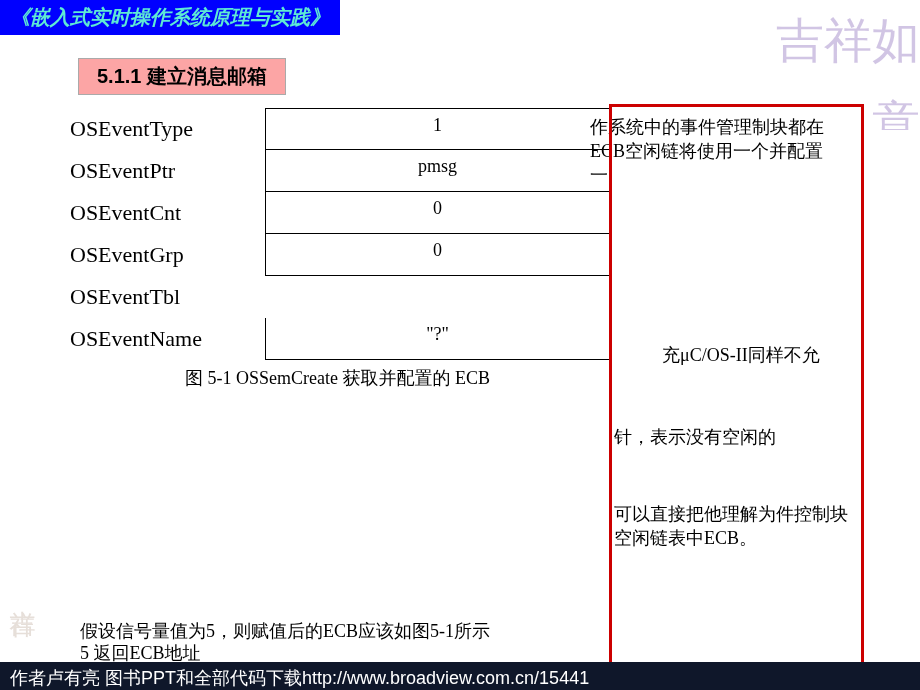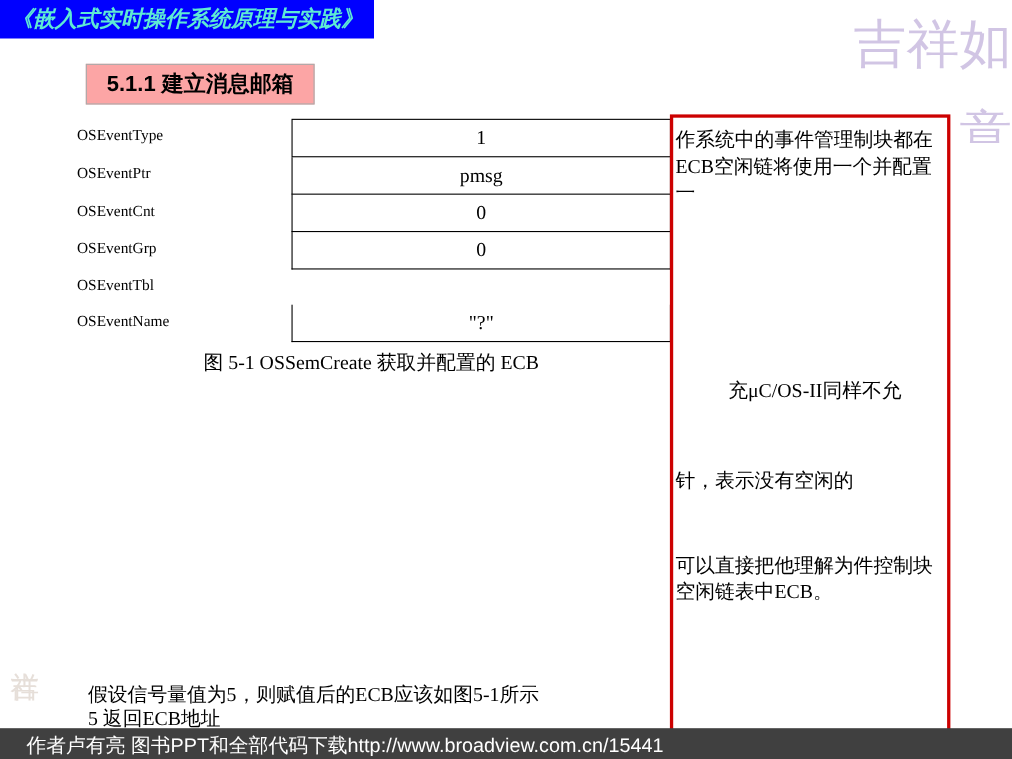--- a/index.html
+++ b/index.html
@@ -57,21 +57,21 @@
     top: 108px; left: 65px;
     width: 545px;
   }
   .diag-row {
     display: flex;
     align-items: stretch;
   }
   .diag-label {
     width: 200px;
     font-family: "SimSun", serif;
-    font-size: 14px;
+    font-size: 22px;
     padding: 8px 0 8px 5px;
   }
   .diag-cell {
     flex: 1;
     border: 1.5px solid #000;
     border-top: none;
     text-align: center;
     font-family: "SimSun", serif;
     font-size: 18px;
     padding: 6px 0;
@@ -99,38 +99,38 @@
     background: rgba(255,255,255,0.0);
     pointer-events: none;
   }
   .side-text {
     position: absolute;
     font-family: "SimSun", serif;
     font-size: 18px;
     line-height: 24px;
     color: #000;
   }
-  .st1 { top: 115px; left: 614px; width: 235px; }
+  .st1 { top: 115px; left: 590px; width: 235px; }
   .st2 { top: 343px; left: 614px; width: 235px; margin-left: 48px; }
   .st3 { top: 425px; left: 614px; width: 240px; }
   .st4 { top: 502px; left: 614px; width: 240px; }
   .bottom-text {
     position: absolute;
     top: 620px; left: 80px;
     font-family: "SimSun", serif;
     font-size: 18px;
     line-height: 22px;
   }
   .footer {
     position: absolute;
     bottom: 0; left: 0; right: 0;
-    background: #404040;
+    background: #0f172a;
     color: #ffffff;
     font-size: 18px;
-    padding: 4px 24px;
+    padding: 4px 10px;
     height: 28px;
   }
 </style>
 </head>
 <body>
 
 <div class="watermark-tr">吉祥如意</div>
 <div class="watermark-bl">吉祥</div>
 
 <div class="header">

